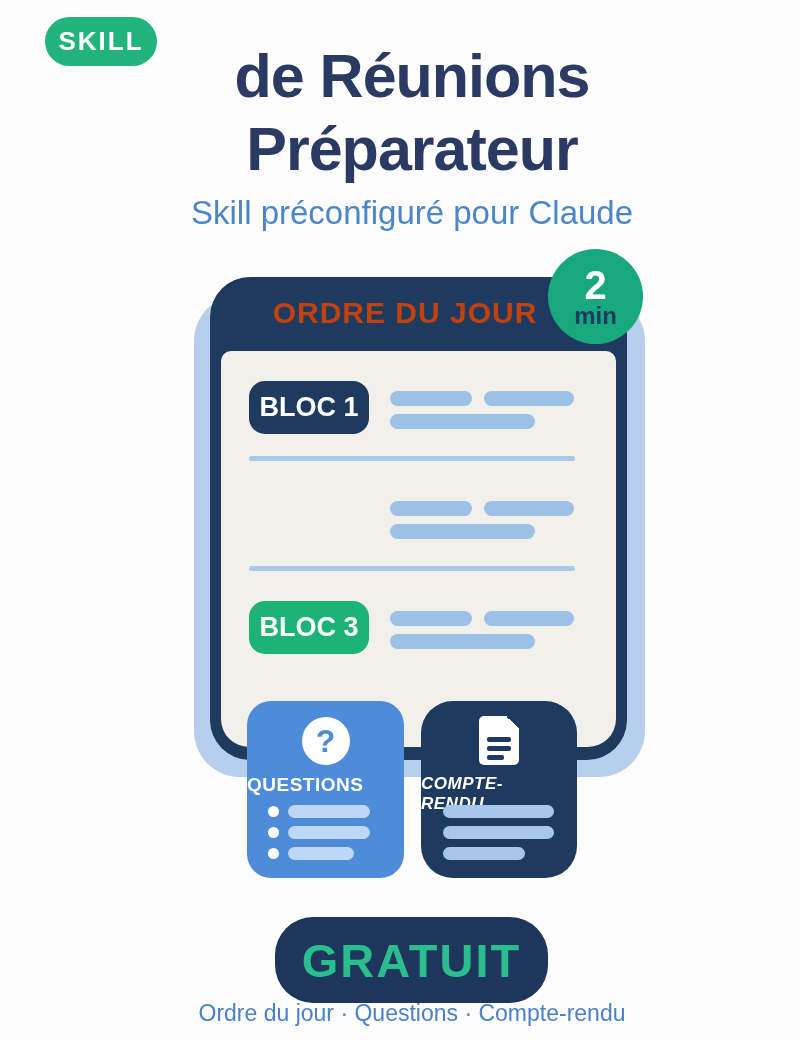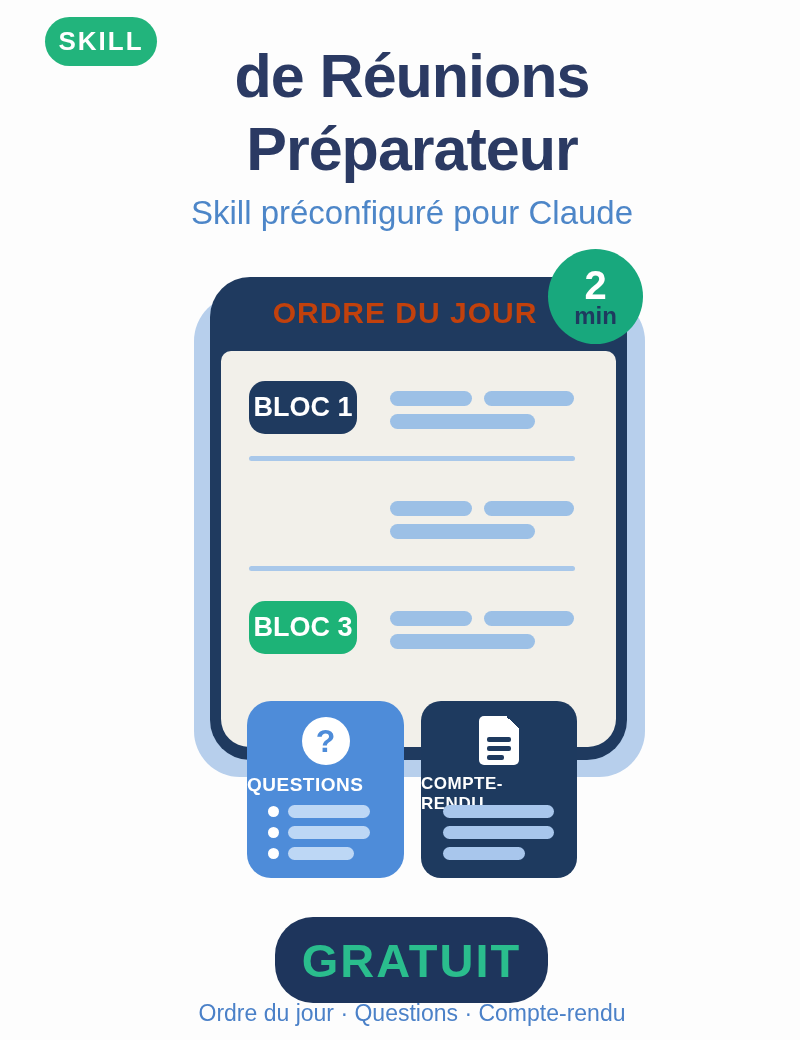--- a/index.html
+++ b/index.html
@@ -50,21 +50,21 @@
   .duration-badge {
     position:absolute; left:536px; top:249px; width:95px; height:95px;
     background:#18a87d; border-radius:50%;
     display:flex; flex-direction:column; align-items:center; justify-content:center;
   }
   .duration-value { color:#fff; font-weight:800; font-size:40px; line-height:38px; }
   .duration-unit  { color:#1e3a5f; font-weight:800; font-size:24px; line-height:24px; }
 
   
   .bloc-pill {
-    position:absolute; left:237px; width:108px; height:53px; border-radius:16px;
+    position:absolute; left:237px; width:120px; height:53px; border-radius:16px;
     color:#fff; font-weight:800; font-size:27px;
     display:flex; align-items:center; justify-content:center;
   }
   .bloc-1 { top:381px; background:#1f3a5f; }
   .bloc-2 { top:491px; background:#4c86d8; }
   .bloc-3 { top:601px; background:#1db377; }
   .skel { position:absolute; height:15px; border-radius:8px; background:#9cc0e6; }
   .divider { position:absolute; left:237px; width:326px; height:5px; border-radius:3px; background:#a9c8ea; }
 
   
@@ -82,21 +82,21 @@
     color:#fff; font-weight:800; letter-spacing:0.5px;
   }
   .questions-card .card-label { font-size:19px; }
   .compte-card .card-label { font-size:17px; }
   .bullet-row { position:absolute; left:21px; display:flex; align-items:center; gap:9px; }
   .bullet-dot { width:11px; height:11px; background:#fff; border-radius:50%; }
   .bullet-bar { height:13px; border-radius:7px; background:#bdd7f5; }
 
   .compte-card {
     position:absolute; left:409px; top:701px; width:156px; height:177px;
-    background:#1e3a5f; border-radius:20px;
+    background:#1e3a5f; border-radius:32px;font-style:italic;
   }
   .doc-icon {
     position:absolute; left:50%; transform:translateX(-50%); top:15px;
     width:40px; height:49px; background:#fff; border-radius:5px;
   }
   .doc-icon::before {
     content:""; position:absolute; top:0; right:0; width:13px; height:13px;
     background:linear-gradient(to bottom left, #1e3a5f 50%, #fff 50%);
   }
   .doc-line { position:absolute; left:8px; height:5px; border-radius:2px; background:#1e3a5f; }

